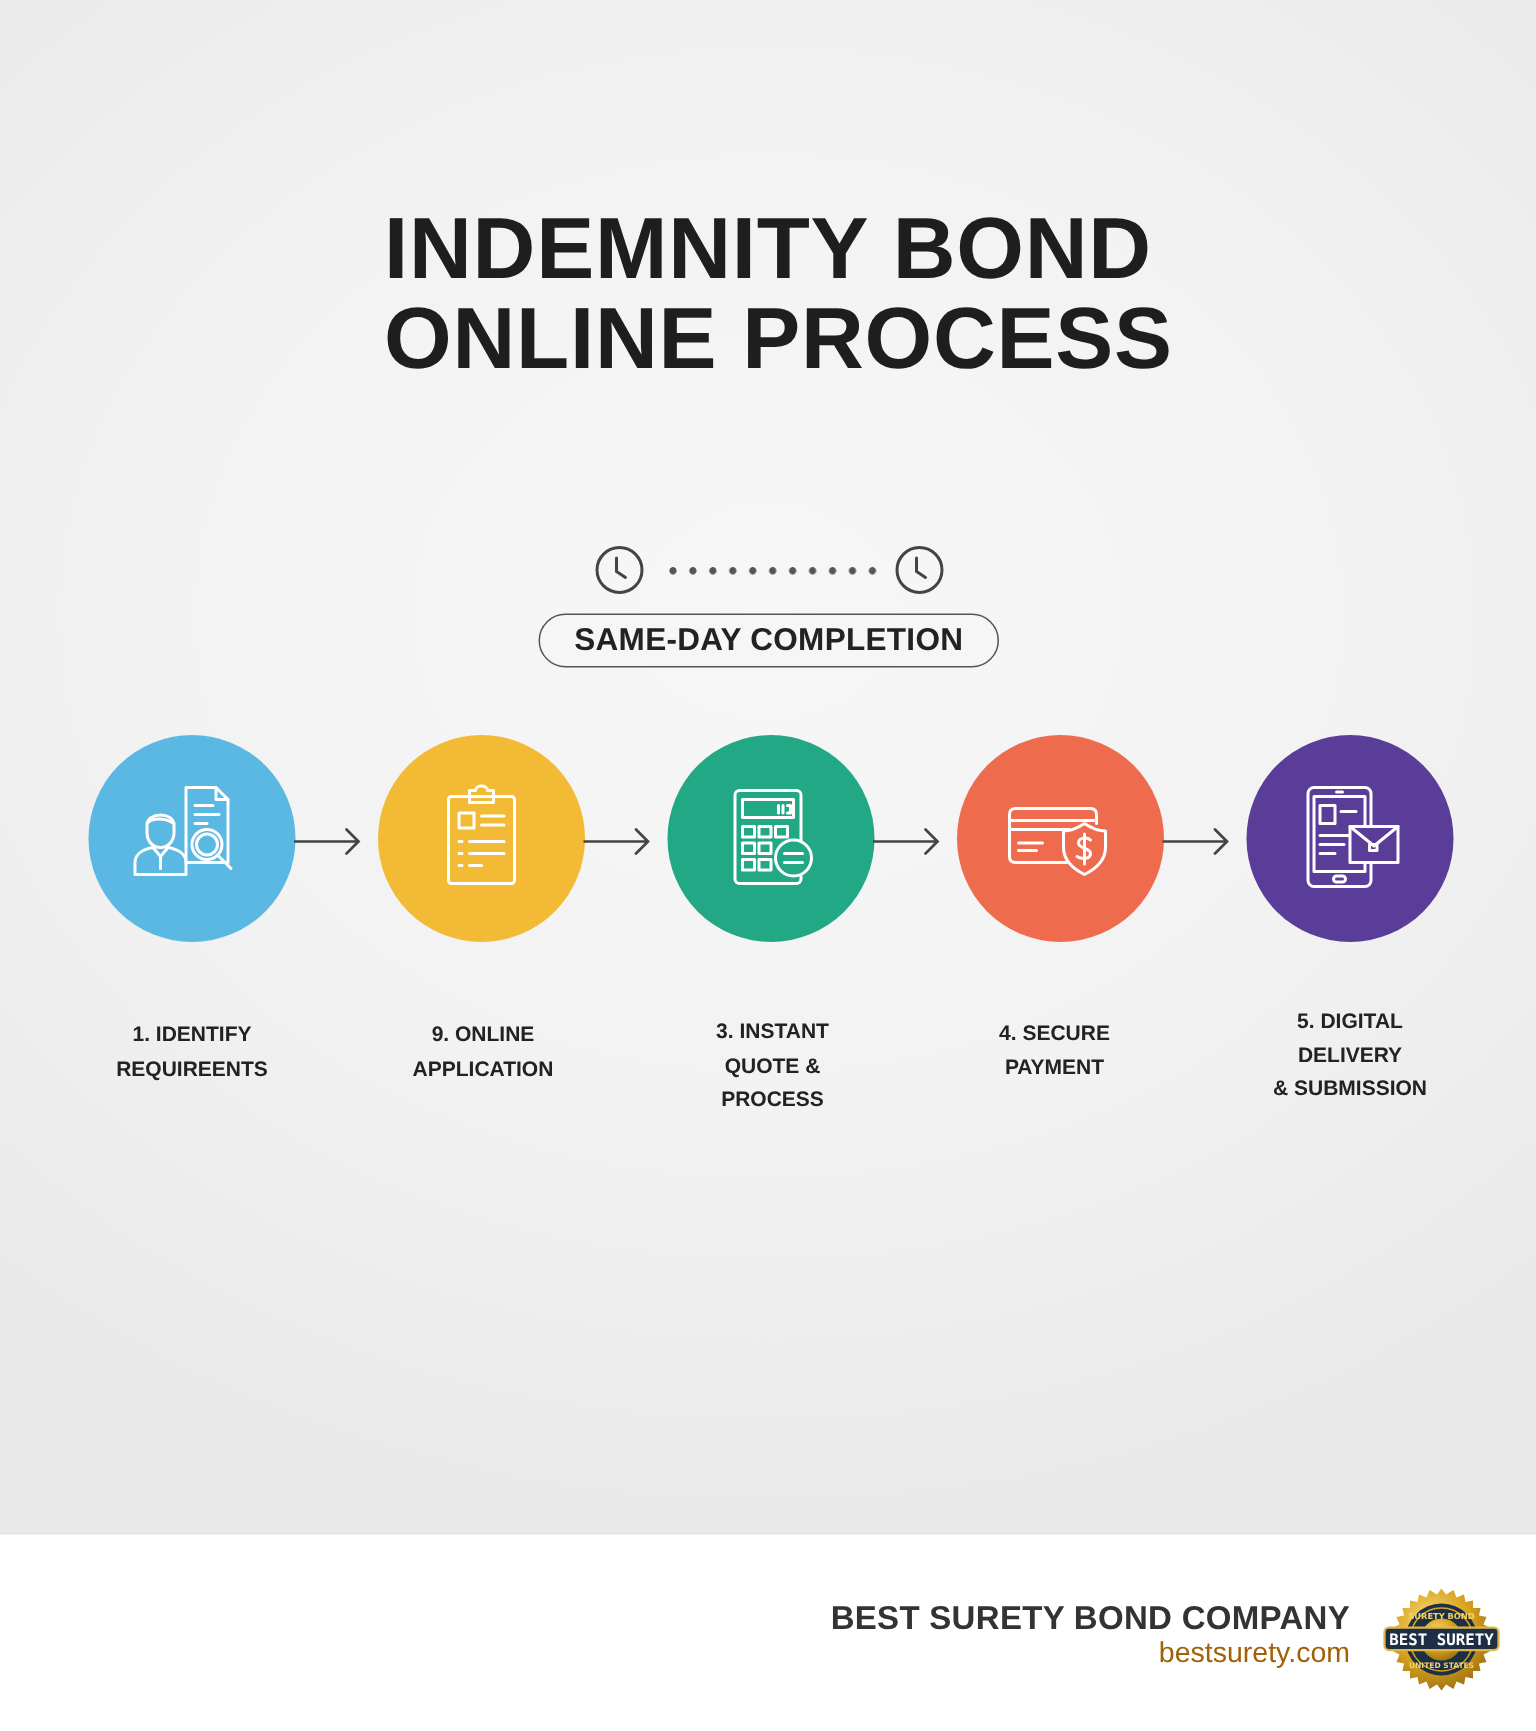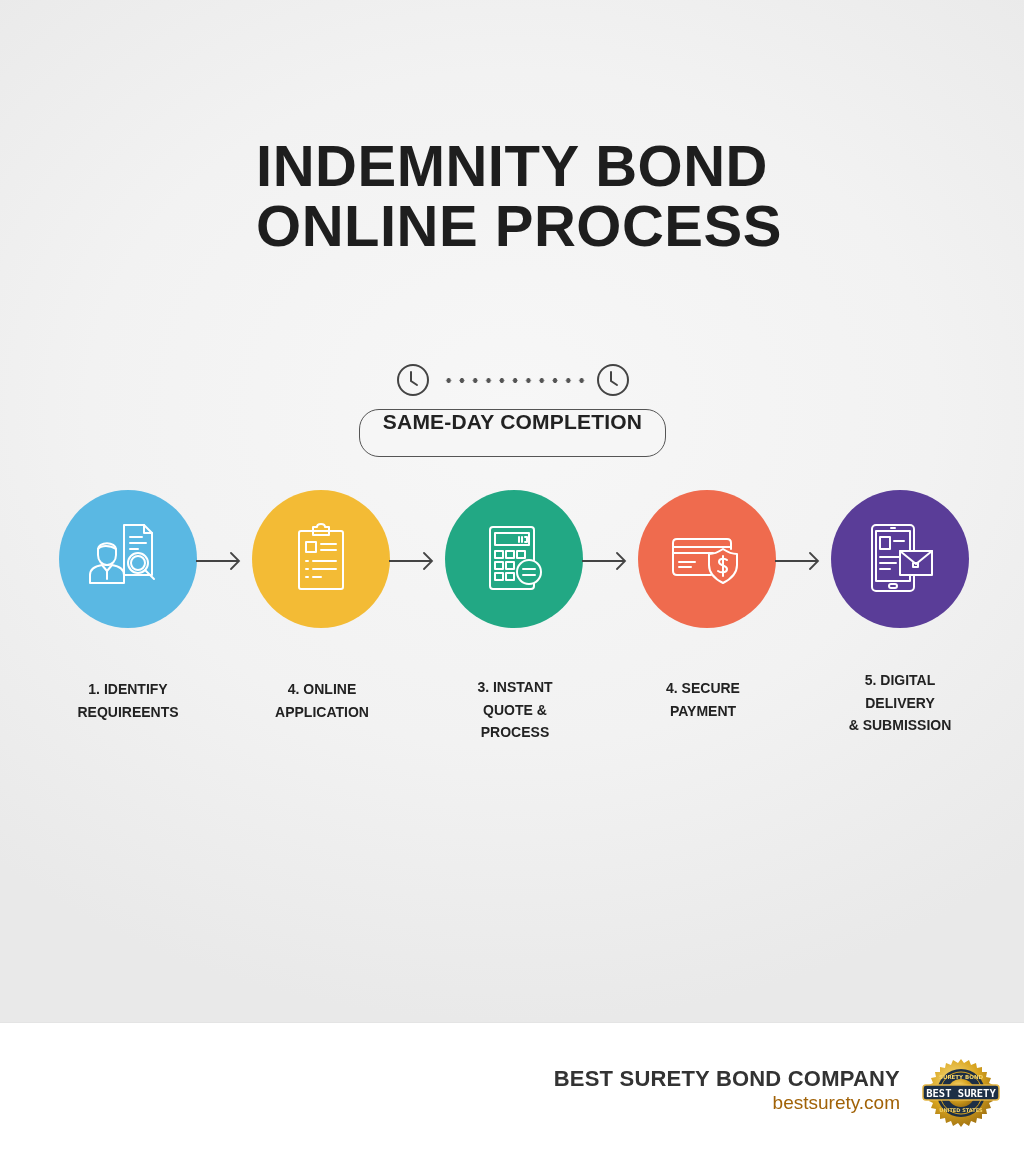--- a/index.html
+++ b/index.html
@@ -24,23 +24,23 @@
   .clock { position: absolute; top: 0; width: 34px; height: 34px; }
   .clock.left { left: 0; }
   .clock.right { left: 200px; }
   .dots {
     position: absolute; left: 46px; top: 15px; width: 146px; height: 5px;
     background-image: radial-gradient(circle, #555 2.2px, transparent 2.6px);
     background-size: 13.3px 5px; background-repeat: repeat-x;
   }
 
   .pill {
-    position: absolute; left: 359px; top: 409px; width: 307px; height: 48px;
+    position: absolute; left: 359px; top: 409px; width: 307px; height: 36px;
     border: 1.6px solid #555; border-radius: 20px; background: #f6f6f6;
-    display: flex; align-items: flex-start; justify-content: center;
+    display: flex; align-items: center; justify-content: center;
     font-weight: 700; font-size: 21px; color: #222; letter-spacing: 0.2px;
   }
 
   .step-circle {
     position: absolute; top: 490px; width: 138px; height: 138px; border-radius: 50%;
     display: flex; align-items: center; justify-content: center;
   }
   .step-circle svg { width: 84px; height: 84px; }
 
   .arrow { position: absolute; top: 552px; width: 46px; height: 18px; }
@@ -162,21 +162,21 @@
       <path d="M42 34 L58 47 L74 34"></path>
       <rect x="55" y="46" width="5" height="4"></rect>
     </svg>
   </div>
 
   <div class="step-label" style="left:33px; top:678px;">
     <div>1. IDENTIFY</div>
     <div>REQUIREENTS</div>
   </div>
   <div class="step-label" style="left:227px; top:678px;">
-    <div>4. ONLINE</div>
+    <div>9. ONLINE</div>
     <div>APPLICATION</div>
   </div>
   <div class="step-label" style="left:420px; top:676px;">
     <div>3. INSTANT</div>
     <div>QUOTE &amp;</div>
     <div>PROCESS</div>
   </div>
   <div class="step-label" style="left:608px; top:677px;">
     <div>4. SECURE</div>
     <div>PAYMENT</div>

